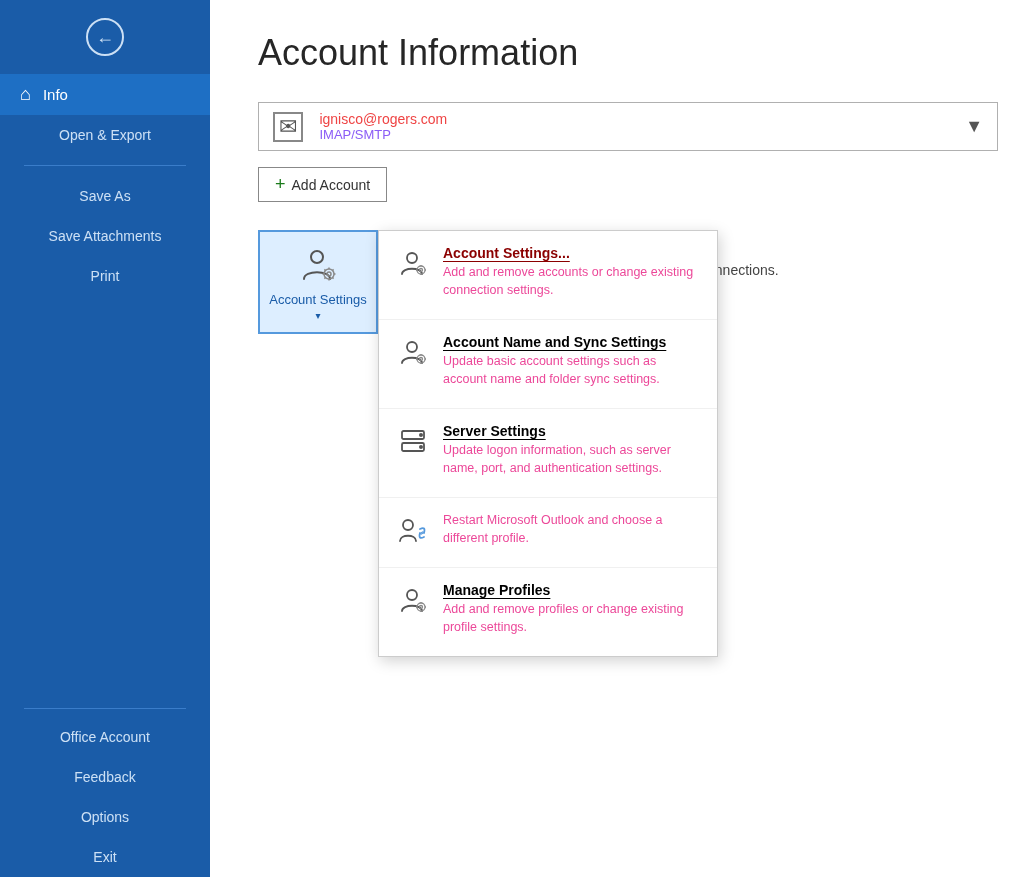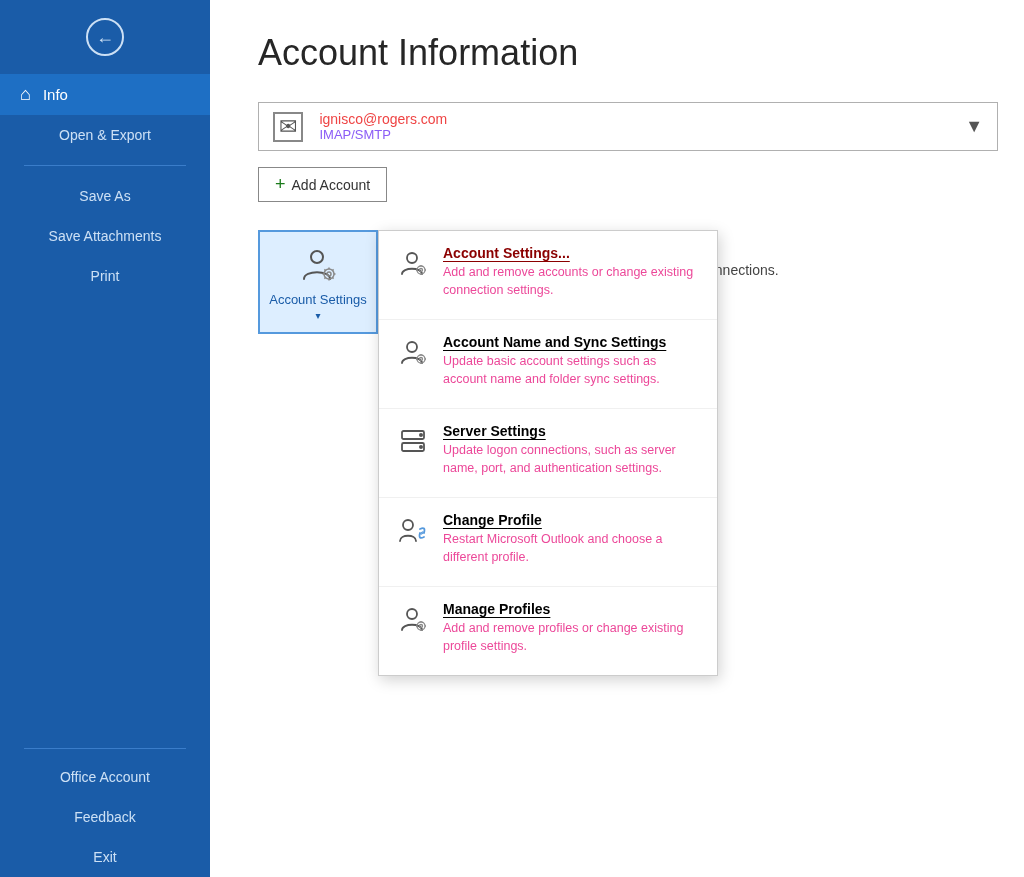--- a/index.html
+++ b/index.html
@@ -224,20 +224,23 @@
     <span>Print</span>
   </div>
 
   <div class="sidebar-bottom">
     <hr class="sidebar-divider">
     <div class="sidebar-item">
       <span>Office Account</span>
     </div>
     <div class="sidebar-item">
       <span>Feedback</span>
+    </div>
+    <div class="sidebar-item">
+      <span>Options</span>
     </div>
     <div class="sidebar-item">
       <span>Exit</span>
     </div>
   </div>
 </div>
 
 <div id="main">
   <h1 class="page-title">Account Information</h1>
 
@@ -339,38 +342,37 @@
         <div class="dmi-icon">
           <svg width="30" height="30" viewBox="0 0 30 30" fill="none" xmlns="http://www.w3.org/2000/svg">
             <rect x="4" y="5" width="22" height="8" rx="1.5" stroke="#555" stroke-width="1.8" fill="none"></rect>
             <rect x="4" y="17" width="22" height="8" rx="1.5" stroke="#555" stroke-width="1.8" fill="none"></rect>
             <circle cx="23" cy="9" r="2" fill="#555"></circle>
             <circle cx="23" cy="21" r="2" fill="#555"></circle>
           </svg>
         </div>
         <div class="dmi-content">
           <div class="dmi-title">Server Settings</div>
-          <div class="dmi-desc">Update logon connections, such as server name, port, and authentication settings.</div>
+          <div class="dmi-desc">Update logon information, such as server name, port, and authentication settings.</div>
         </div>
       </div>
 
       <div class="dropdown-menu-item">
         <div class="dmi-icon">
           <svg width="30" height="30" viewBox="0 0 30 30" fill="none" xmlns="http://www.w3.org/2000/svg">
             <circle cx="10" cy="10" r="5" stroke="#555" stroke-width="1.8" fill="none"></circle>
             <path d="M2 26 C2 19 18 19 18 26" stroke="#555" stroke-width="1.8" fill="none" stroke-linecap="round"></path>
 
             <path d="M22 14 Q28 11 26 18" stroke="#5599dd" stroke-width="1.8" fill="none" stroke-linecap="round" marker-end="none"></path>
             <path d="M26 18 L23 20 L25 16" fill="#5599dd"></path>
             <path d="M26 22 Q20 25 22 18" stroke="#5599dd" stroke-width="1.8" fill="none" stroke-linecap="round"></path>
             <path d="M22 18 L25 16 L23 20" fill="#5599dd"></path>
           </svg>
         </div>
         <div class="dmi-content">
-          <div class="dmi-title">Change <span style="text-decoration:underline;">P</span>rofile</div>
           <div class="dmi-desc">Restart Microsoft Outlook and choose a different profile.</div>
         </div>
       </div>
 
       <div class="dropdown-menu-item">
         <div class="dmi-icon">
           <svg width="30" height="30" viewBox="0 0 30 30" fill="none" xmlns="http://www.w3.org/2000/svg">
             <circle cx="14" cy="10" r="5" stroke="#555" stroke-width="1.8" fill="none"></circle>
             <path d="M4 26 C4 19 24 19 24 26" stroke="#555" stroke-width="1.8" fill="none" stroke-linecap="round"></path>
             <circle cx="23" cy="22" r="4" stroke="#888" stroke-width="1.3" fill="none"></circle>

